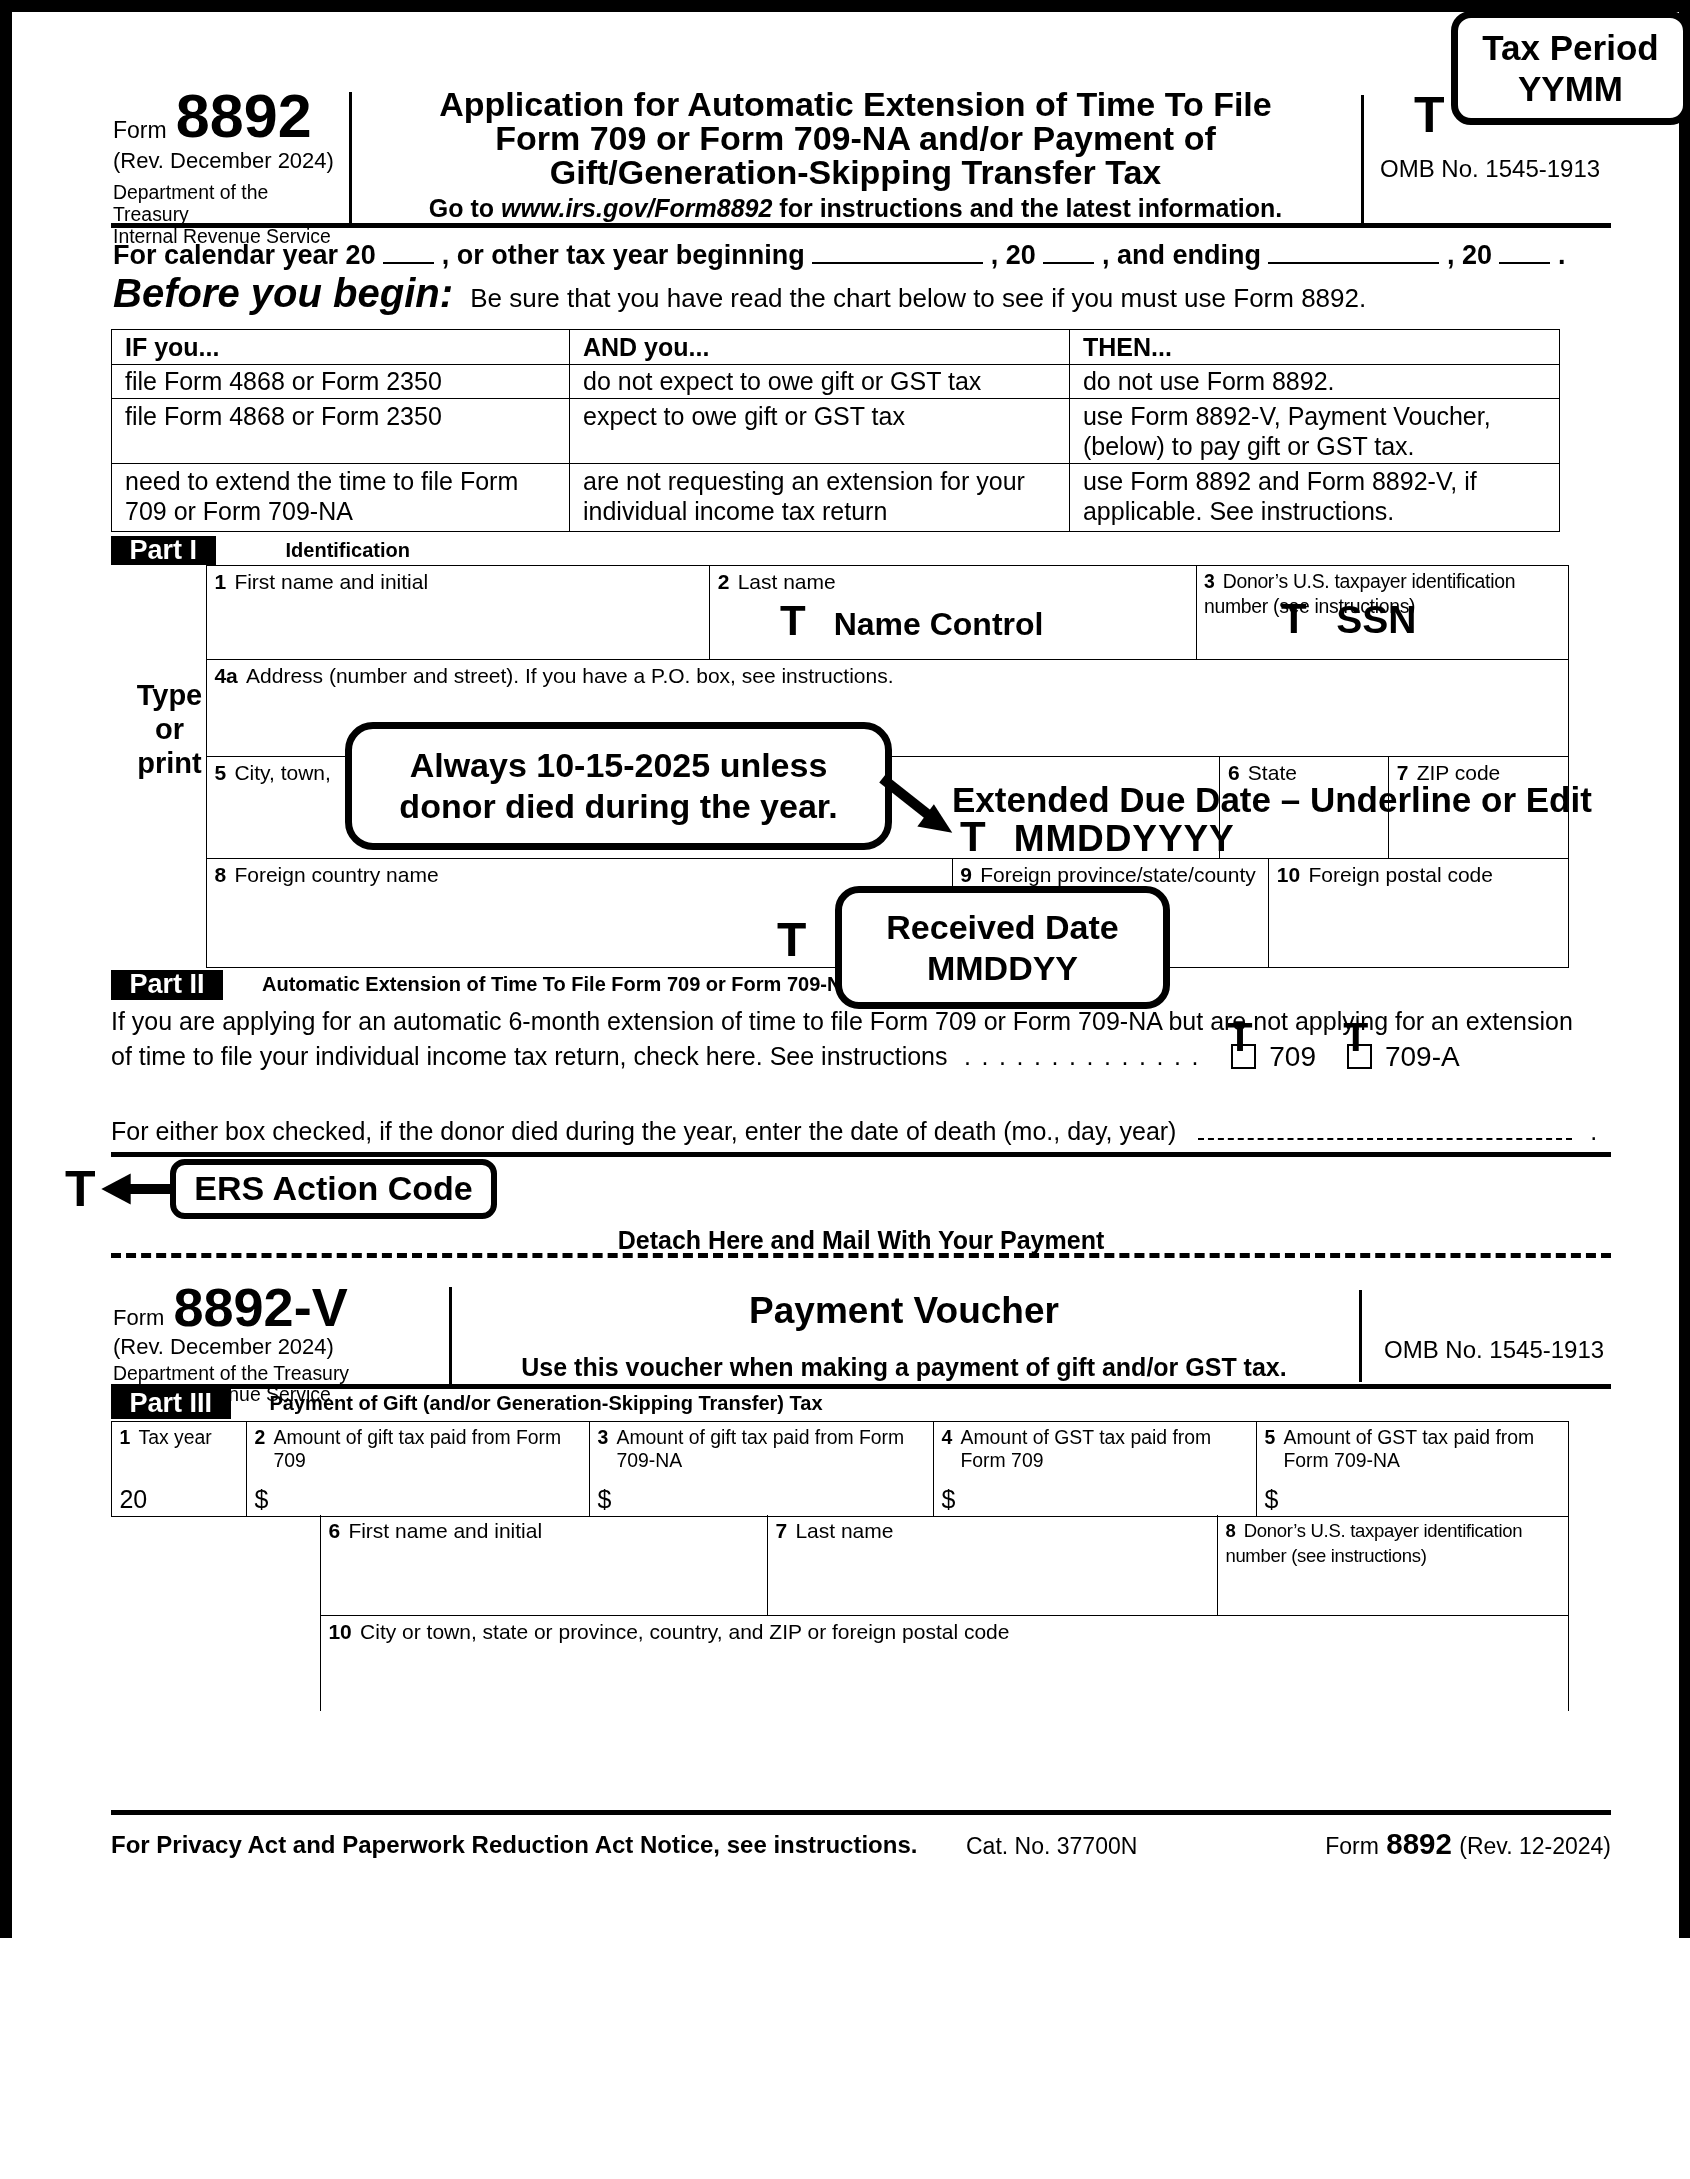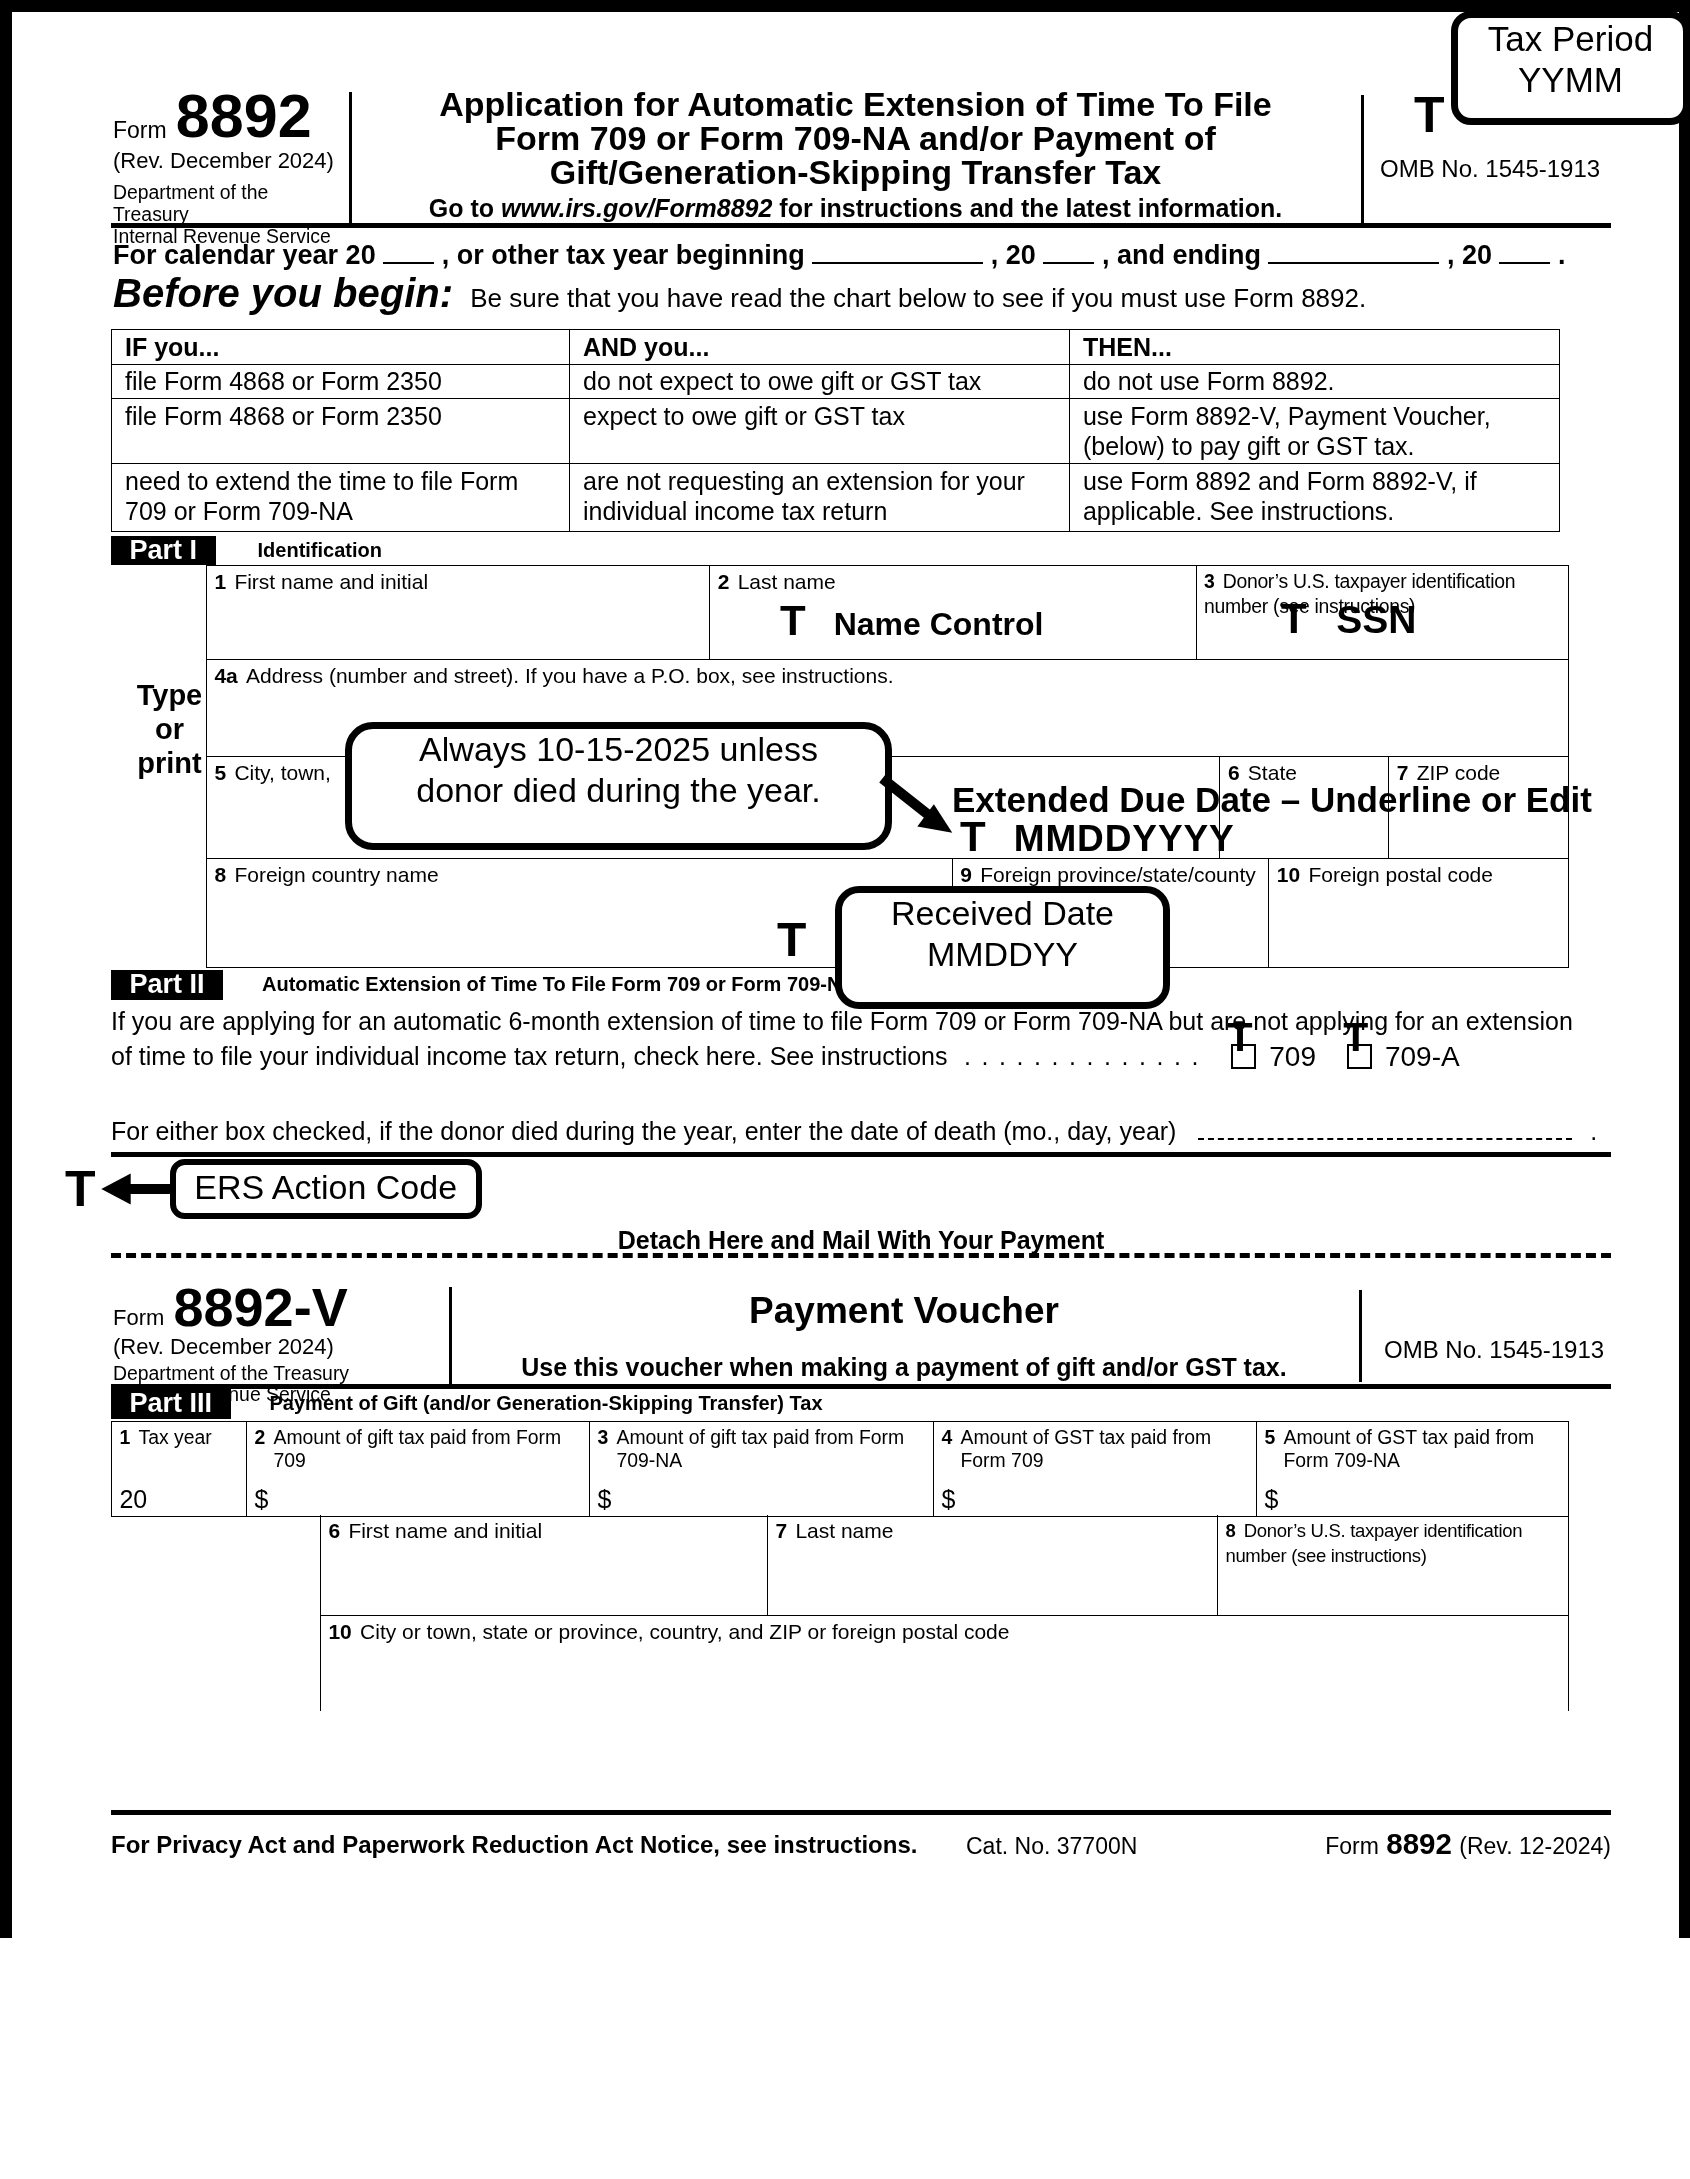--- a/index.html
+++ b/index.html
@@ -8,21 +8,21 @@
   .abs{position:absolute;}
   .b{font-weight:bold;}
   .i{font-style:italic;}
   
   .frame{background:#000;}
   
   .vrule{width:2.8px;background:#000;}
   .hrule{background:#000;}
   
   .callout{background:#fff;border:7.4px solid #000;border-radius:26px;text-align:center;
-           font-weight:normal;display:flex;flex-direction:column;justify-content:flex-start;line-height:41px;}
+           font-weight:bold;display:flex;flex-direction:column;justify-content:center;line-height:41px;}
   
   .band{display:flex;align-items:stretch;}
   .band-label{background:#000;color:#fff;font-weight:bold;font-size:27px;
               display:flex;align-items:center;padding:0 18.5px;}
   .band-title{font-weight:bold;font-size:20px;margin-left:42px;display:flex;align-items:center;white-space:nowrap;}
   
   .grid{border:1.8px solid #000;box-sizing:border-box;}
   .grow{display:flex;border-top:1.8px solid #000;box-sizing:border-box;}
   .grow.first{border-top:none;}
   .gc{box-sizing:border-box;padding:2.8px 7.4px;font-size:21px;line-height:25px;}
@@ -122,21 +122,21 @@
       <td>use Form 8892-V, Payment Voucher, (below) to pay gift or GST tax.</td>
     </tr>
     <tr style="height:68px;">
       <td>need to extend the time to file Form 709 or Form 709-NA</td>
       <td>are not requesting an extension for your individual income tax return</td>
       <td>use Form 8892 and Form 8892-V, if applicable. See instructions.</td>
     </tr>
   </tbody>
     </table>
 
-  <div class="abs band" style="left:111px;top:536px;width:1500px;height:29px;">
+  <div class="abs band" style="left:111px;top:536px;width:1500px;height:29px;gap:28px;">
     <div class="band-label">Part I</div>
     <div class="band-title">Identification</div>
   </div>
 
   <div class="abs b" style="left:125px;top:678px;width:89px;text-align:center;font-size:29px;line-height:34px;">Type or print</div>
 
   <div class="abs grid" style="left:206px;top:565px;width:1363px;">
     <div class="grow first" style="height:93px;">
       <div class="gc" style="width:503px;"><span class="fn">1</span><span>First name and initial</span></div>
       <div class="gc" style="width:487px;"><span class="fn">2</span><span>Last name</span></div>

